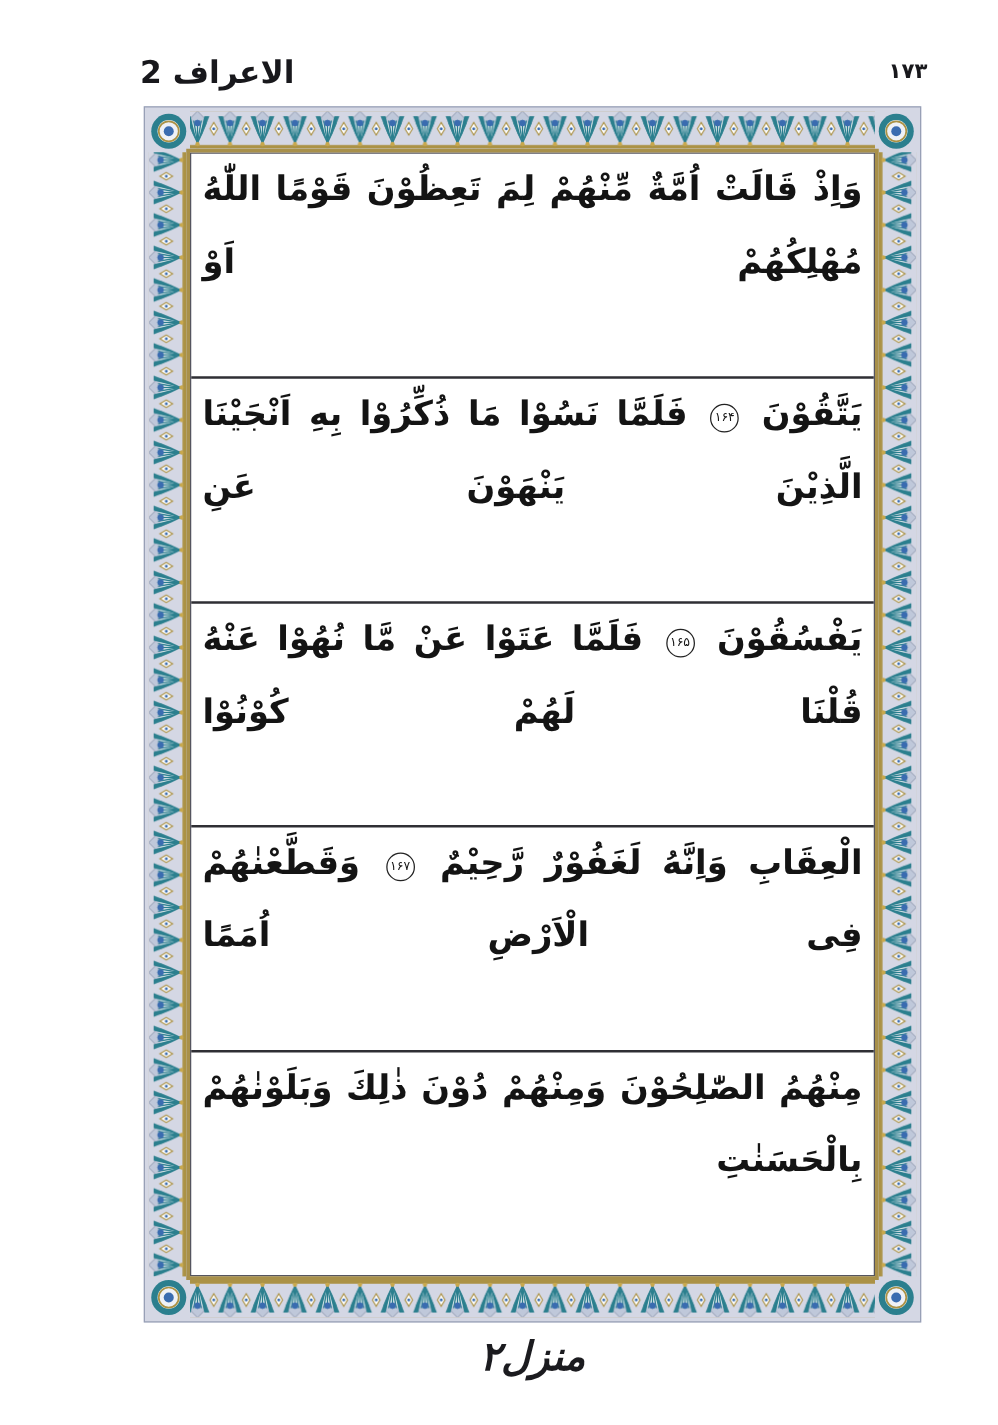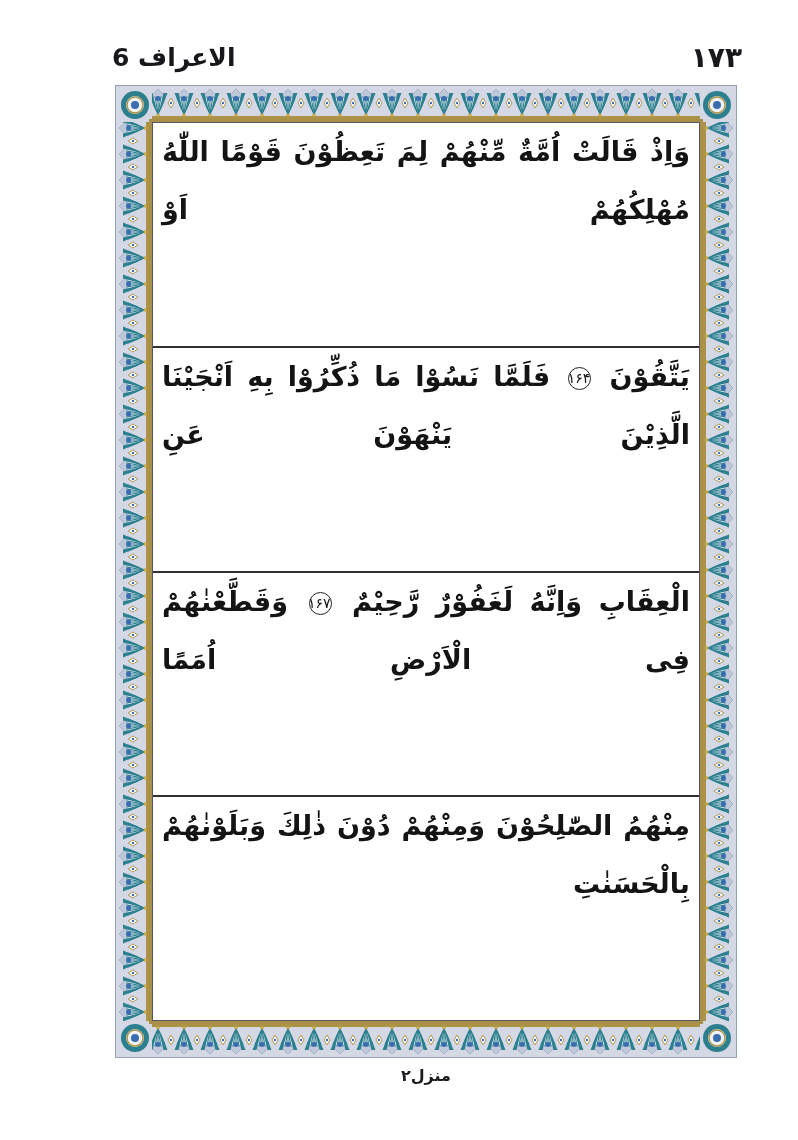--- a/index.html
+++ b/index.html
@@ -6,21 +6,21 @@
   body{
     width:798px;height:1140px;position:relative;background:#ffffff;
     font-family:"DejaVu Sans",sans-serif;color:#1c1c1c;overflow:hidden;
   }
   
   .runhead{
     position:absolute;left:112px;top:34px;width:630px;height:46px;
     display:flex;justify-content:space-between;align-items:center;
     direction:rtl;font-weight:700;font-size:25px;color:#18181c;
   }
-  .runhead .center-no{font-size:28px;letter-spacing:1px;}
+  .runhead .center-no{font-size:17px;letter-spacing:1px;}
   
   .frame{
     position:absolute;left:115px;top:85px;width:622px;height:973px;
     background:#d4d7e4;border:1px solid #98a0b6;box-sizing:border-box;
   }
   .strip{position:absolute;display:block;}
   .strip.top{left:3px;top:3px;width:612px;height:30px;}
   .strip.bottom{left:3px;bottom:3px;width:612px;height:30px;}
   .strip.left{left:3px;top:3px;width:30px;height:963px;}
   .strip.right{right:3px;top:3px;width:30px;height:963px;}
@@ -35,36 +35,36 @@
   }
   .line{
     flex:1;direction:rtl;unicode-bidi:plaintext;
     text-align:justify;text-align-last:justify;
     font-size:27px;font-weight:700;color:#141414;
     padding:0 9px;display:block;line-height:58px;overflow:visible;
   }
   .line:not(:last-child){border-bottom:2px solid #2f2f34;}
   .aya{
     display:inline-block;width:21px;height:21px;border:1.5px solid #222;
-    border-radius:50%;font-size:14px;font-weight:400;line-height:21px;
+    border-radius:50%;font-size:10px;font-weight:400;line-height:21px;
     text-align:center;text-align-last:center;vertical-align:3px;margin:0 4px;
     direction:rtl;letter-spacing:0;
   }
   
   .manzil{
     position:absolute;left:115px;top:1066px;width:622px;text-align:center;
-    direction:rtl;font-weight:700;font-size:16px;color:#1b1b1f;
+    direction:rtl;font-weight:700;font-size:32px;color:#1b1b1f;font-style:italic;
   }
 </style>
 </head>
 <body>
 
 <div class="runhead">
   <span class="center-no">۱۷۳</span>
-  <span>الاعراف 6</span>
+  <span>الاعراف 2</span>
 </div>
 
 <div class="frame">
   <svg width="0" height="0" style="position:absolute">
     <defs>
       <pattern id="band" width="26" height="30" patternUnits="userSpaceOnUse">
         <rect width="26" height="30" fill="#d4d7e4"></rect>
         <path d="M13 0 L21 8 L13 15 L5 8 Z" fill="#bfc8da" stroke="#9fA8bd" stroke-width="0.8"></path>
         <path d="M13 26 L4.5 7 Q13 13 21.5 7 Z" fill="#eef1f6"></path>
         <g stroke="#2b7f8e" stroke-width="1.1">
@@ -128,18 +128,19 @@
     <rect width="34" height="34" fill="#d4d7e4"></rect>
       <circle cx="17" cy="17" r="14" fill="#2b7f8e"></circle>
       <circle cx="17" cy="17" r="9" fill="#eef1f6"></circle>
       <circle cx="17" cy="17" r="8" fill="none" stroke="#ab9245" stroke-width="1.4"></circle>
       <circle cx="17" cy="17" r="4" fill="#3a6cb0"></circle>
   </svg>
 
   <div class="inner" id="lines">
       <div class="line"><span>وَاِذْ قَالَتْ اُمَّةٌ مِّنْهُمْ لِمَ تَعِظُوْنَ قَوْمًا اللّٰهُ مُهْلِكُهُمْ اَوْ</span> </div>
       <div class="line"><span>يَتَّقُوْنَ</span> <span class="aya">۱۶۴</span> <span>فَلَمَّا نَسُوْا مَا ذُكِّرُوْا بِهِ اَنْجَيْنَا الَّذِيْنَ يَنْهَوْنَ عَنِ</span> </div>
+      <div class="line"><span>يَفْسُقُوْنَ</span> <span class="aya">۱۶۵</span> <span>فَلَمَّا عَتَوْا عَنْ مَّا نُهُوْا عَنْهُ قُلْنَا لَهُمْ كُوْنُوْا</span> </div>
       <div class="line"><span>الْعِقَابِ وَاِنَّهُ لَغَفُوْرٌ رَّحِيْمٌ</span> <span class="aya">۱۶۷</span> <span>وَقَطَّعْنٰهُمْ فِى الْاَرْضِ اُمَمًا</span> </div>
       <div class="line"><span>مِنْهُمُ الصّٰلِحُوْنَ وَمِنْهُمْ دُوْنَ ذٰلِكَ وَبَلَوْنٰهُمْ بِالْحَسَنٰتِ</span> </div>
     </div>
 </div>
 
 <div class="manzil">منزل۲</div>
 
 </body></html>

